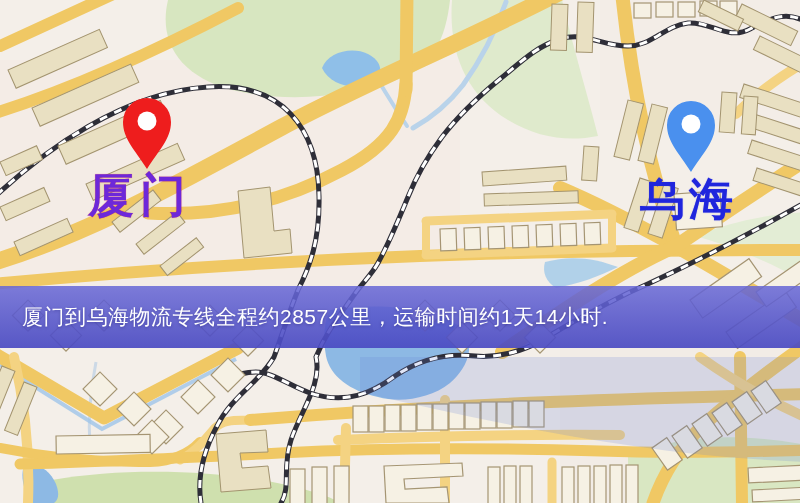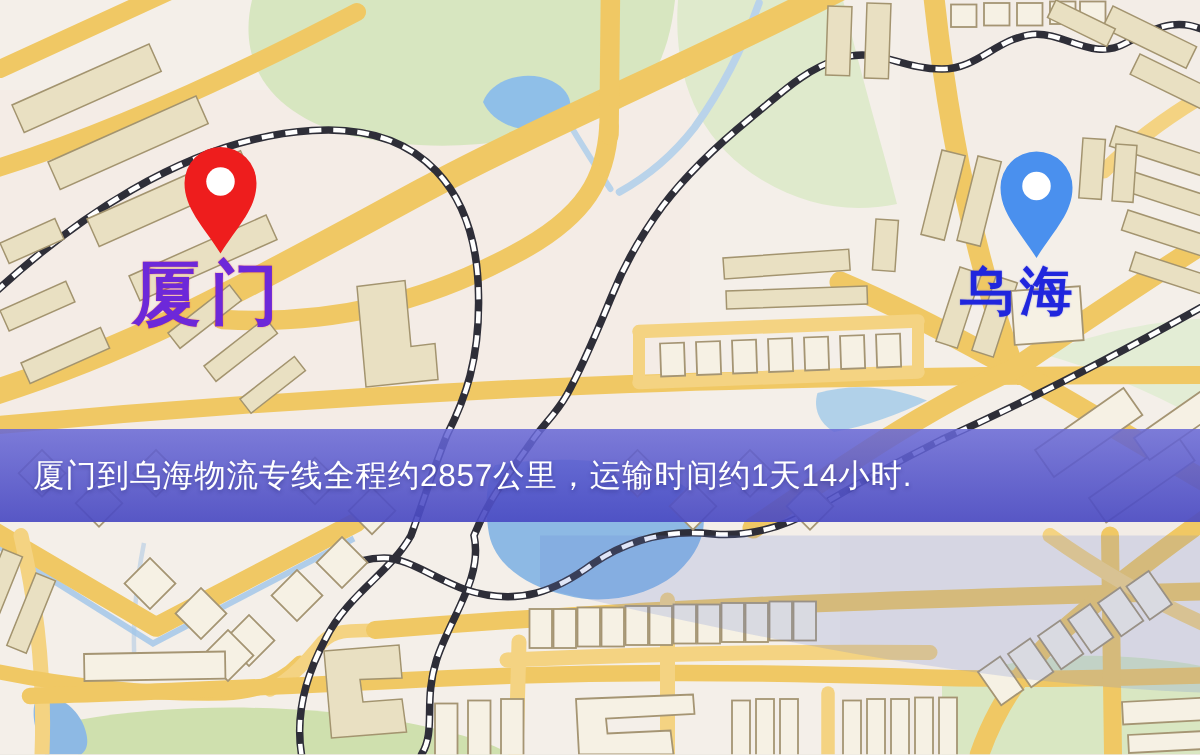--- a/index.html
+++ b/index.html
@@ -20,21 +20,21 @@
     background:linear-gradient(180deg,rgba(104,104,214,0.86),rgba(74,74,194,0.92));
     display:flex;align-items:center;box-sizing:border-box;padding-left:22px;
   }
   .banner-text{
     color:#ffffff;font-size:21px;letter-spacing:0.5px;white-space:nowrap;
     text-shadow:0 1px 3px rgba(20,20,90,0.35);
   }
   .city-label{position:absolute;font-weight:bold;white-space:nowrap;line-height:1;}
   .origin-label{left:88px;top:172px;font-size:46px;color:#6d28d9;letter-spacing:6px;
     text-shadow:0 0 1px rgba(230,5,5,.6);}
-  .dest-label{left:640px;top:177px;font-size:35px;color:#2026dd;letter-spacing:5px;
+  .dest-label{left:640px;top:177px;font-size:44px;color:#2026dd;letter-spacing:5px;
     text-shadow:0 0 1px rgba(32,38,221,.6);text-align:right;}
   .pin{position:absolute;}
   .pin-origin{left:117px;top:95px;}
   .pin-dest{left:661px;top:98px;}
 </style>
 </head>
 <body>
 
 <div class="screen">
 

